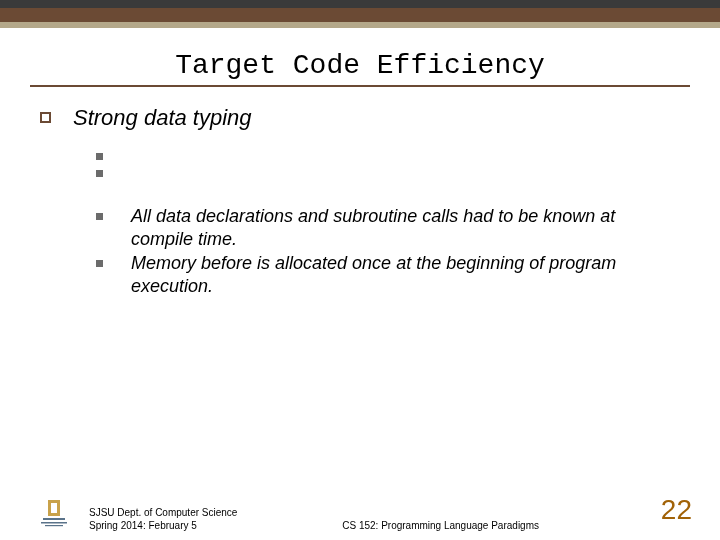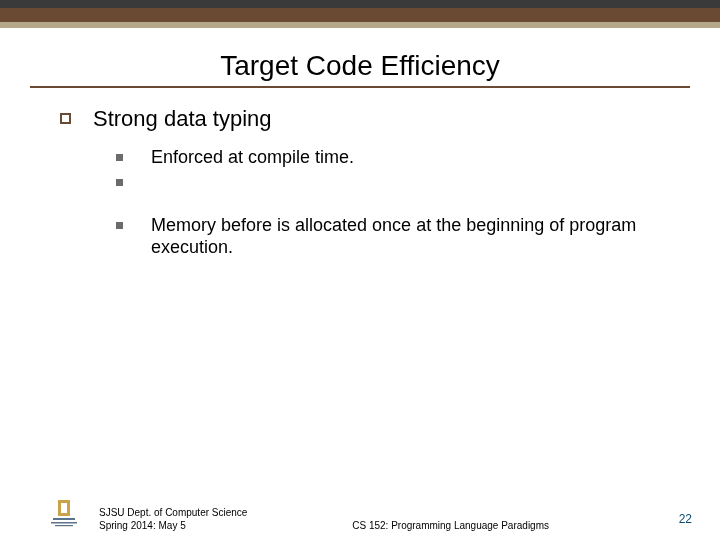--- a/index.html
+++ b/index.html
@@ -18,29 +18,31 @@
   }
   .bar1 { height: 8px; background: #3a3a3a; }
   .bar2 { height: 14px; background: #6b4a34; }
   .bar3 { height: 6px; background: #b4a88a; }
 
   .title {
     text-align: center;
     font-size: 28px;
     margin: 22px 0 4px;
     font-weight: normal;
+    font-family: Liberation Mono, monospace;
   }
   .title-rule {
     margin: 4px 30px 0;
     height: 2px;
     background: #6b4a34;
   }
 
   .content {
-    padding: 18px 40px 0 60px;
+    padding: 18px 40px 0 40px;
+    font-style: italic;
   }
 
   .level1 {
     display: flex;
     align-items: flex-start;
     margin-bottom: 6px;
   }
   .box {
     width: 11px;
     height: 11px;
@@ -79,21 +81,21 @@
     margin-top: 10px;
   }
   .dash {
     width: 10px;
     height: 2px;
     background: #4a4a4a;
   }
 
   .footer {
     position: absolute;
-    left: 17px;
+    left: 7px;
     right: 0;
     bottom: 8px;
     height: 42px;
     display: flex;
     align-items: flex-end;
   }
   .logo {
     margin-left: 30px;
     margin-bottom: 2px;
   }
@@ -103,22 +105,22 @@
     font-size: 10px;
     line-height: 1.25;
     color: #000;
   }
   .f1 { margin-left: 18px; width: 180px; }
   .f2 { margin-left: 40px; width: 230px; text-align: right; }
   .pagenum {
     position: absolute;
     right: 28px;
     bottom: 6px;
-    font-size: 12px;
-    color: #0c4a6e;
+    font-size: 28px;
+    color: #a16207;
   }
 </style>
 </head>
 <body>
 
 <div class="topbar">
   <div class="bar1"></div>
   <div class="bar2"></div>
   <div class="bar3"></div>
 </div>
@@ -130,31 +132,34 @@
 
   <div class="level1">
     <span class="box"></span>
     <span class="l1text">Strong data typing</span>
   </div>
 
   <div style="height:8px"></div>
 
   <div class="level2">
     <span class="sq"></span>
-    <span class="l2text">Enforced at compile time.</span>
   </div>
   <div class="level2">
     <span class="sq"></span>
   </div>
 
   <div style="height:18px"></div>
 
 
   <div style="height:8px"></div>
 
+  <div class="level2">
+    <span class="sq"></span>
+    <span class="l2text">All data declarations and subroutine calls had to be known at compile time.</span>
+  </div>
   <div class="level2">
     <span class="sq"></span>
     <span class="l2text">Memory before is allocated once at the beginning of program execution.</span>
   </div>
 
   <div class="level3">
     <span class="dash"></span>
   </div>
 
 </div>
@@ -165,19 +170,19 @@
       <rect x="0" y="0" width="34" height="34" fill="none"></rect>
       <rect x="11" y="4" width="12" height="16" fill="#c9a24a"></rect>
       <rect x="14" y="7" width="6" height="10" fill="#fff"></rect>
       <rect x="6" y="22" width="22" height="2" fill="#5a738a"></rect>
       <rect x="4" y="26" width="26" height="1.5" fill="#5a738a"></rect>
       <rect x="8" y="29" width="18" height="1.2" fill="#5a738a"></rect>
     </svg>
   </div>
   <div class="ftext f1">
     <div>SJSU Dept. of Computer Science</div>
-    <div>Spring 2014: May 5</div>
+    <div>Spring 2014: February 5</div>
   </div>
   <div class="ftext f2">
     <div>CS 152: Programming Language Paradigms</div>
   </div>
   <div class="pagenum">22</div>
 </div>
 
 </body></html>

